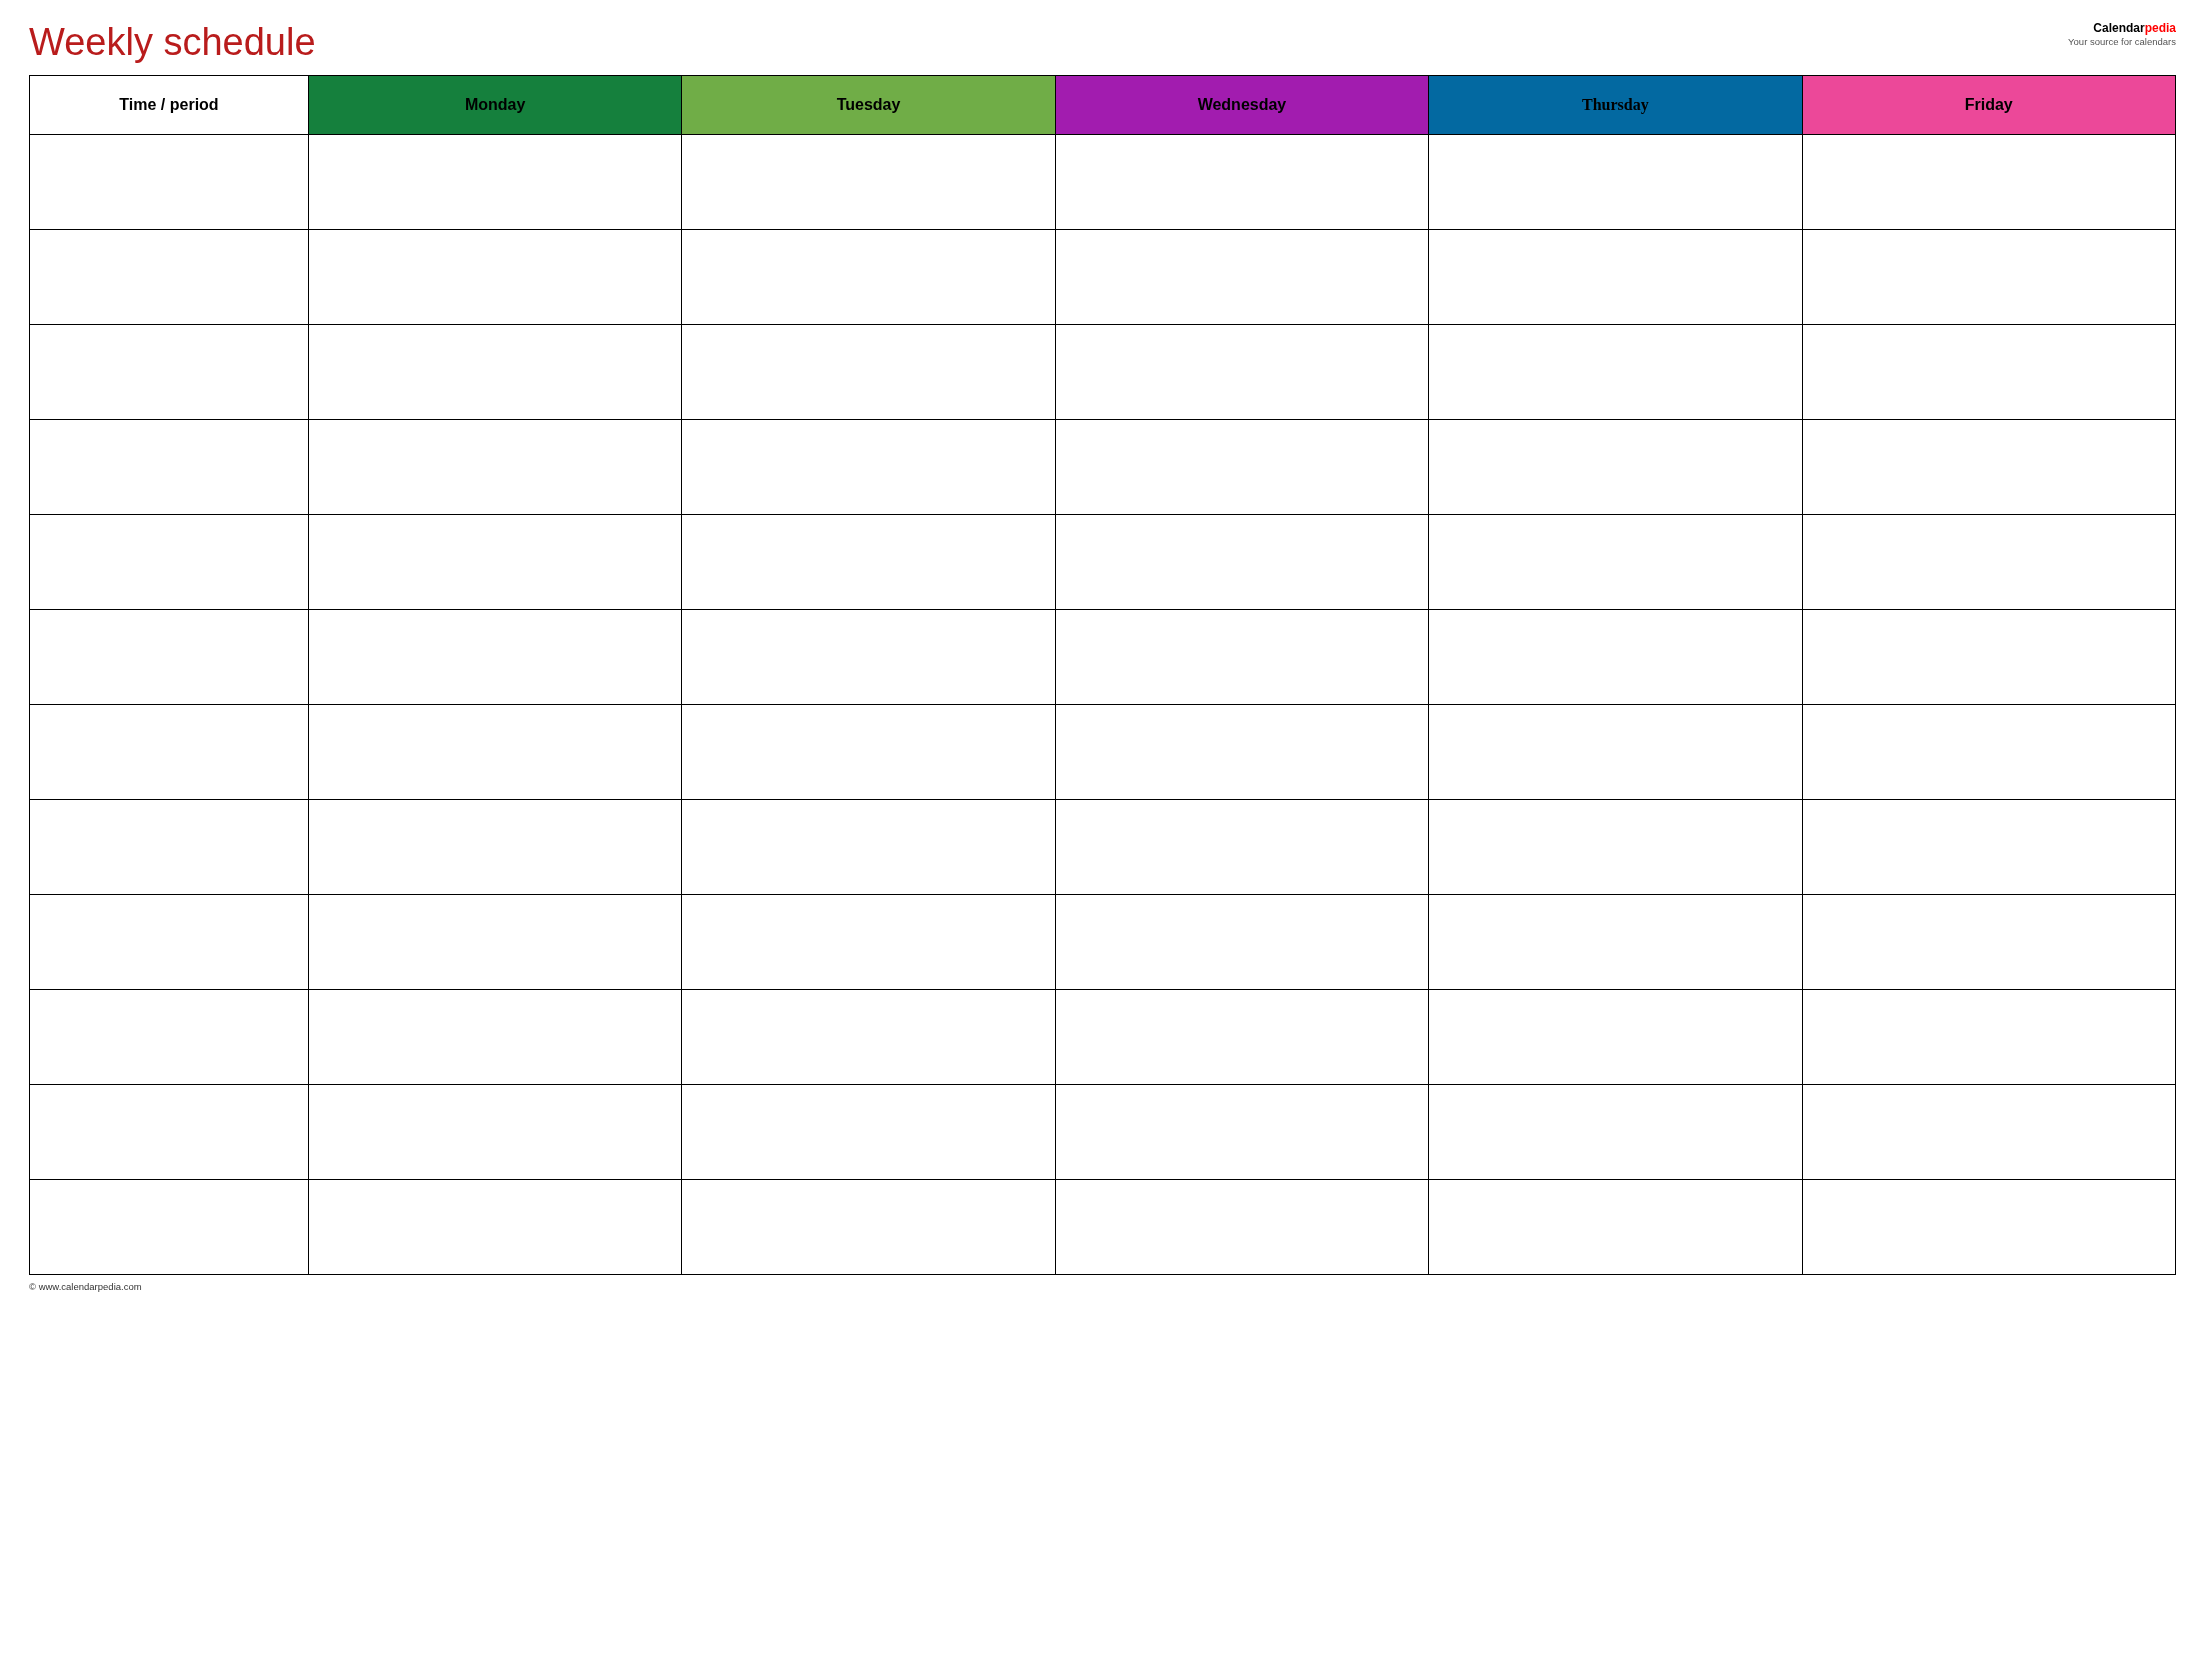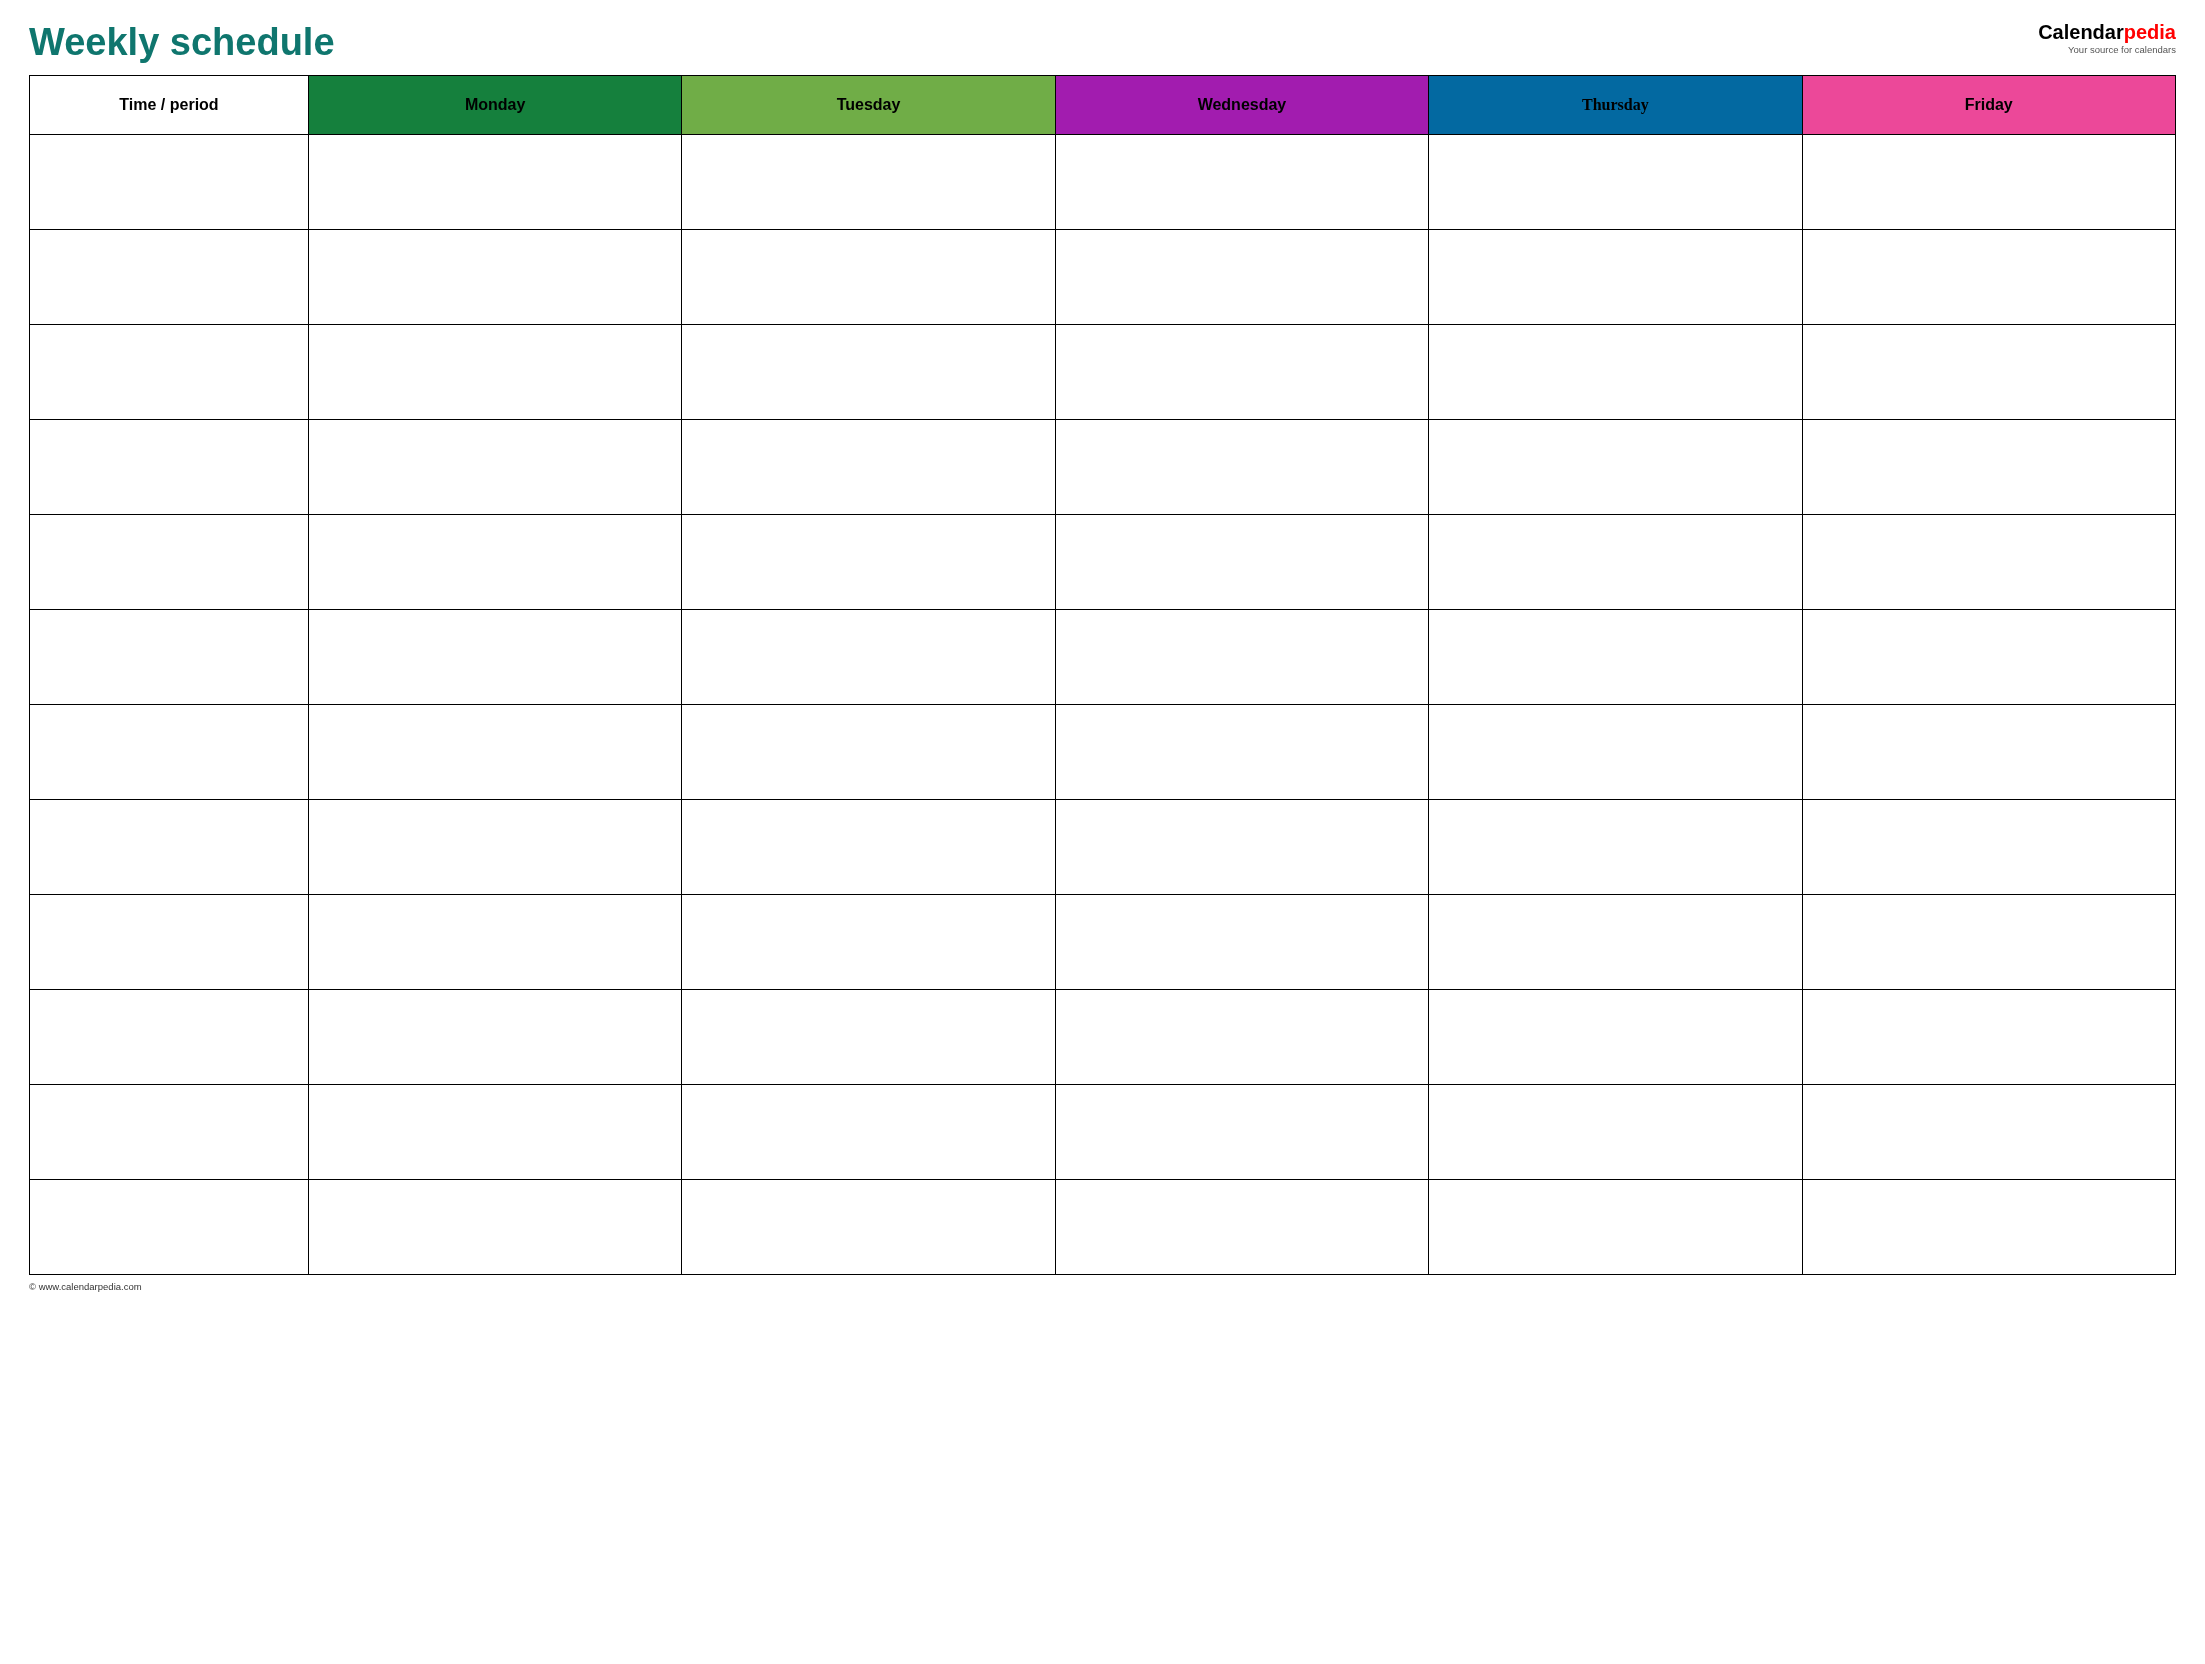--- a/index.html
+++ b/index.html
@@ -21,39 +21,39 @@
       align-items: flex-start;
       margin-bottom: 5.9px;
     }
 
     .title-area {
       flex: 1;
     }
 
     .main-title {
       font-size: 38px;
-      font-weight: bold;
-      color: #0f766e;
+      font-weight: normal;
+      color: #b91c1c;
       line-height: 1.1;
     }
 
     .name-label {
       font-size: 14.6px;
       font-weight: bold;
       color: #000000;
       margin-top: 7.3px;
     }
 
     .logo-area {
       text-align: right;
       min-width: 146px;
     }
 
     .logo-calendar {
-      font-size: 20px;
+      font-size: 12px;
       font-weight: bold;
       color: #000000;
       line-height: 1;
     }
 
     .logo-calendar span.red {
       color: #ff0000;
     }
 
     .logo-tagline {

